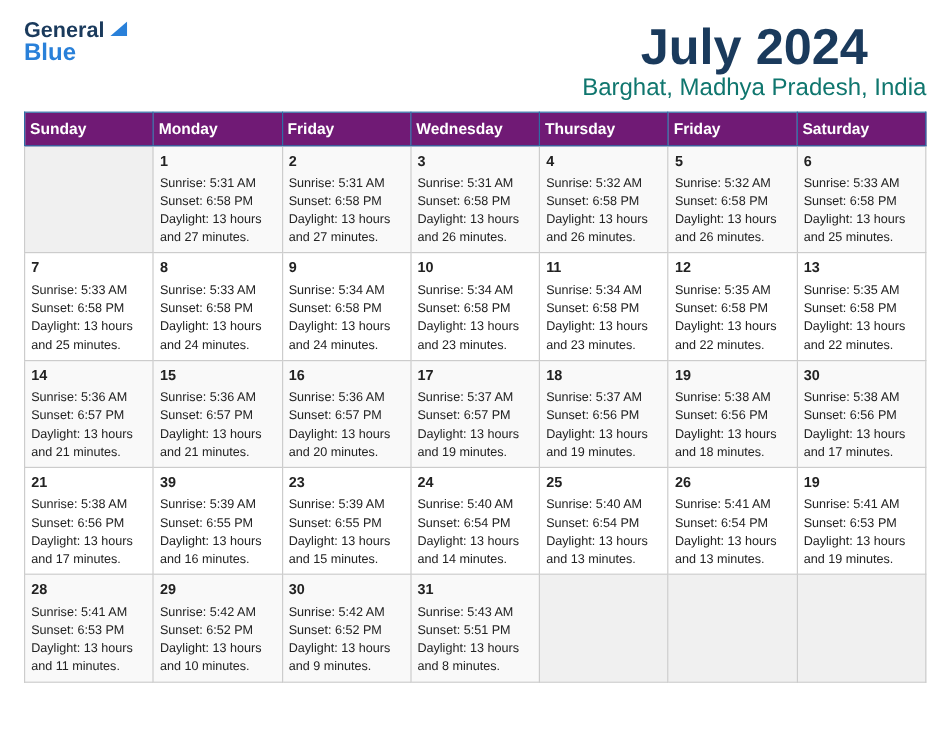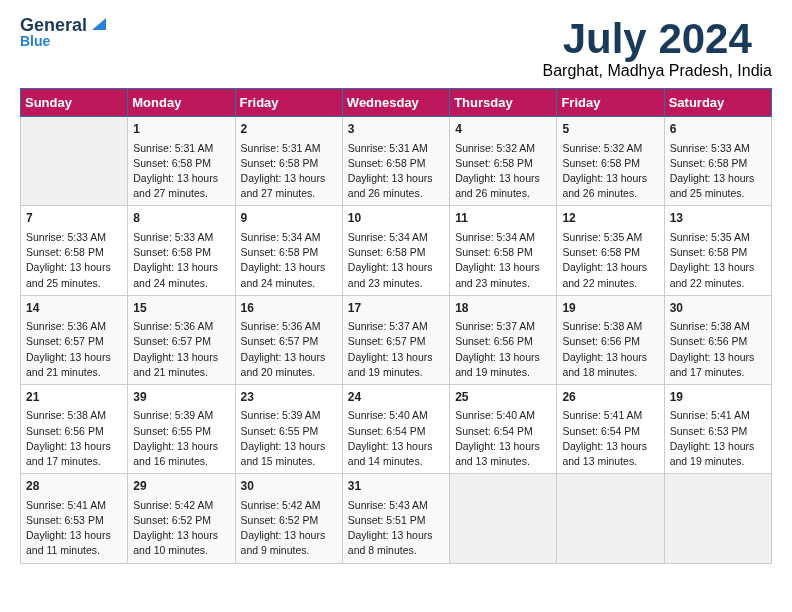--- a/index.html
+++ b/index.html
@@ -21,45 +21,45 @@
       display: flex;
       flex-direction: column;
       line-height: 1;
     }
     .logo-general {
       font-size: 18px;
       font-weight: bold;
       color: #1a3a5c;
     }
     .logo-blue {
-      font-size: 14px;
+      font-size: 20px;
       font-weight: bold;
       color: #2980d9;
     }
     .title-block {
       text-align: right;
     }
     .month-title {
       font-size: 42px;
       font-weight: bold;
       color: #1a3a5c;
       line-height: 1.1;
       text-align: center;
     }
     .location {
-      font-size: 16px;
-      color: #000000;
+      font-size: 20px;
+      color: #0f766e;
     }
     table {
       width: 100%;
       border-collapse: collapse;
       font-size: 10.5px;
     }
     thead tr th {
-      background: #be185d;
+      background: #701a75;
       color: #fff;
       padding: 6px 4px;
       text-align: left;
       font-size: 13px;
       font-weight: bold;
       border: 1px solid #2e6da4;
     }
     tbody tr td {
       border: 1px solid #ccc;
       vertical-align: top;

